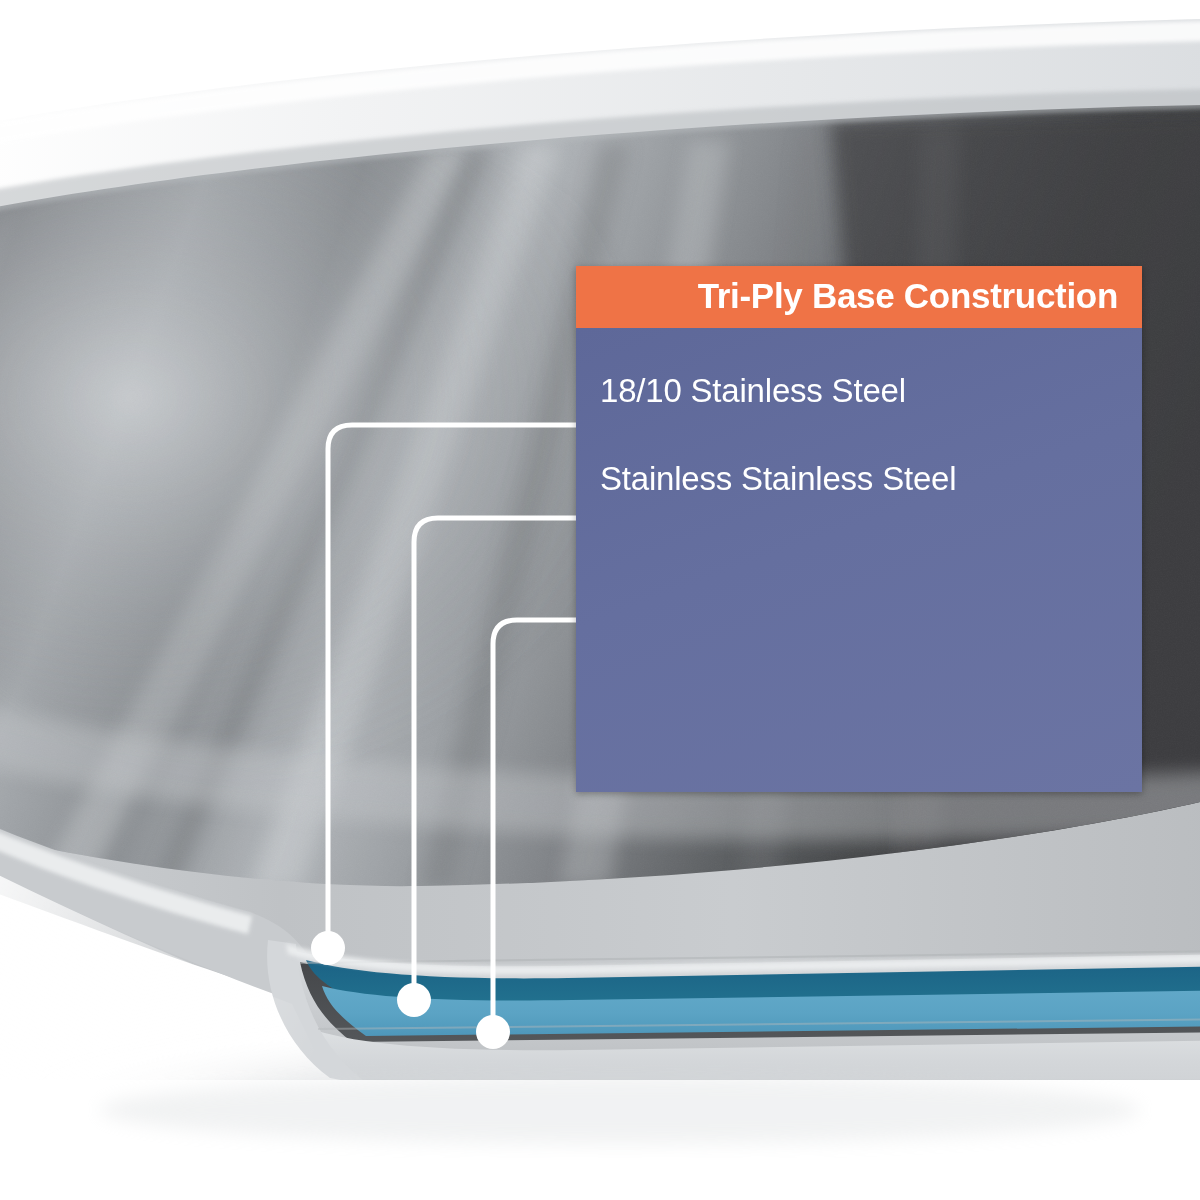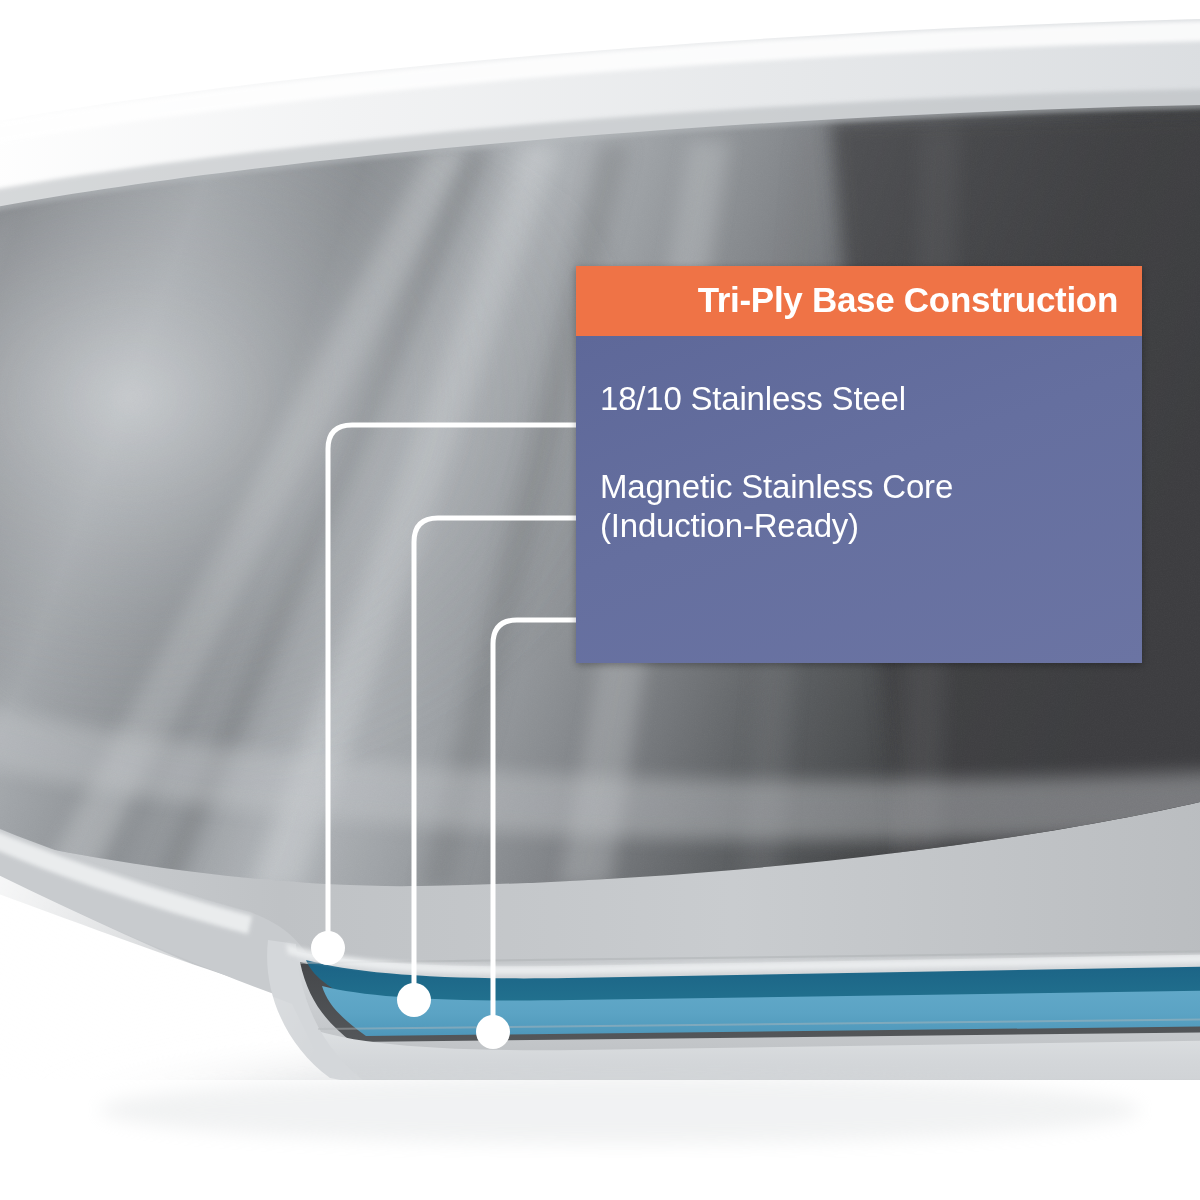--- a/index.html
+++ b/index.html
@@ -41,36 +41,36 @@
     position: absolute;
     left: 576px;
     top: 266px;
     width: 566px;
     box-shadow: 0 2px 7px rgba(0,0,0,0.30);
   }
   #panel-header {
     background: #ef7346;
     padding: 13px 24px 16px 24px;
     box-sizing: border-box;
-    height: 70px;
+    height: 62px;
     display: flex;
     align-items: center;
     justify-content: flex-end;
   }
   #panel-header-title {
     color: #ffffff;
     font-size: 35px;
     font-weight: bold;
     letter-spacing: -0.3px;
     line-height: 1;
     white-space: nowrap;
   }
   #panel-body {
     background: linear-gradient(160deg, #5e6899 0%, #656f9f 45%, #6b74a3 100%);
-    height: 327px;
+    height: 464px;
     box-sizing: border-box;
     padding: 30px 24px 24px 24px;
     display: flex;
     flex-direction: column;
   }
   .layer-row {
     color: #ffffff;
     font-size: 33px;
     line-height: 1.16;
     font-weight: normal;
@@ -311,19 +311,18 @@
 
   <div id="info-panel">
     <div id="panel-header">
       <span id="panel-header-title">Tri-Ply Base Construction</span>
     </div>
     <div id="panel-body">
       <div class="layer-row" id="layer-row-0">
         <span>18/10 Stainless Steel</span>
       </div>
       <div class="layer-row" id="layer-row-2">
-        <span>Magnetic Stainless Core</span>
-        <span class="layer-row-line2">(Induction-Ready)</span>
+        <span>Stainless Stainless Steel</span>
       </div>
     </div>
   </div>
 
 </div>
 
 </body></html>

